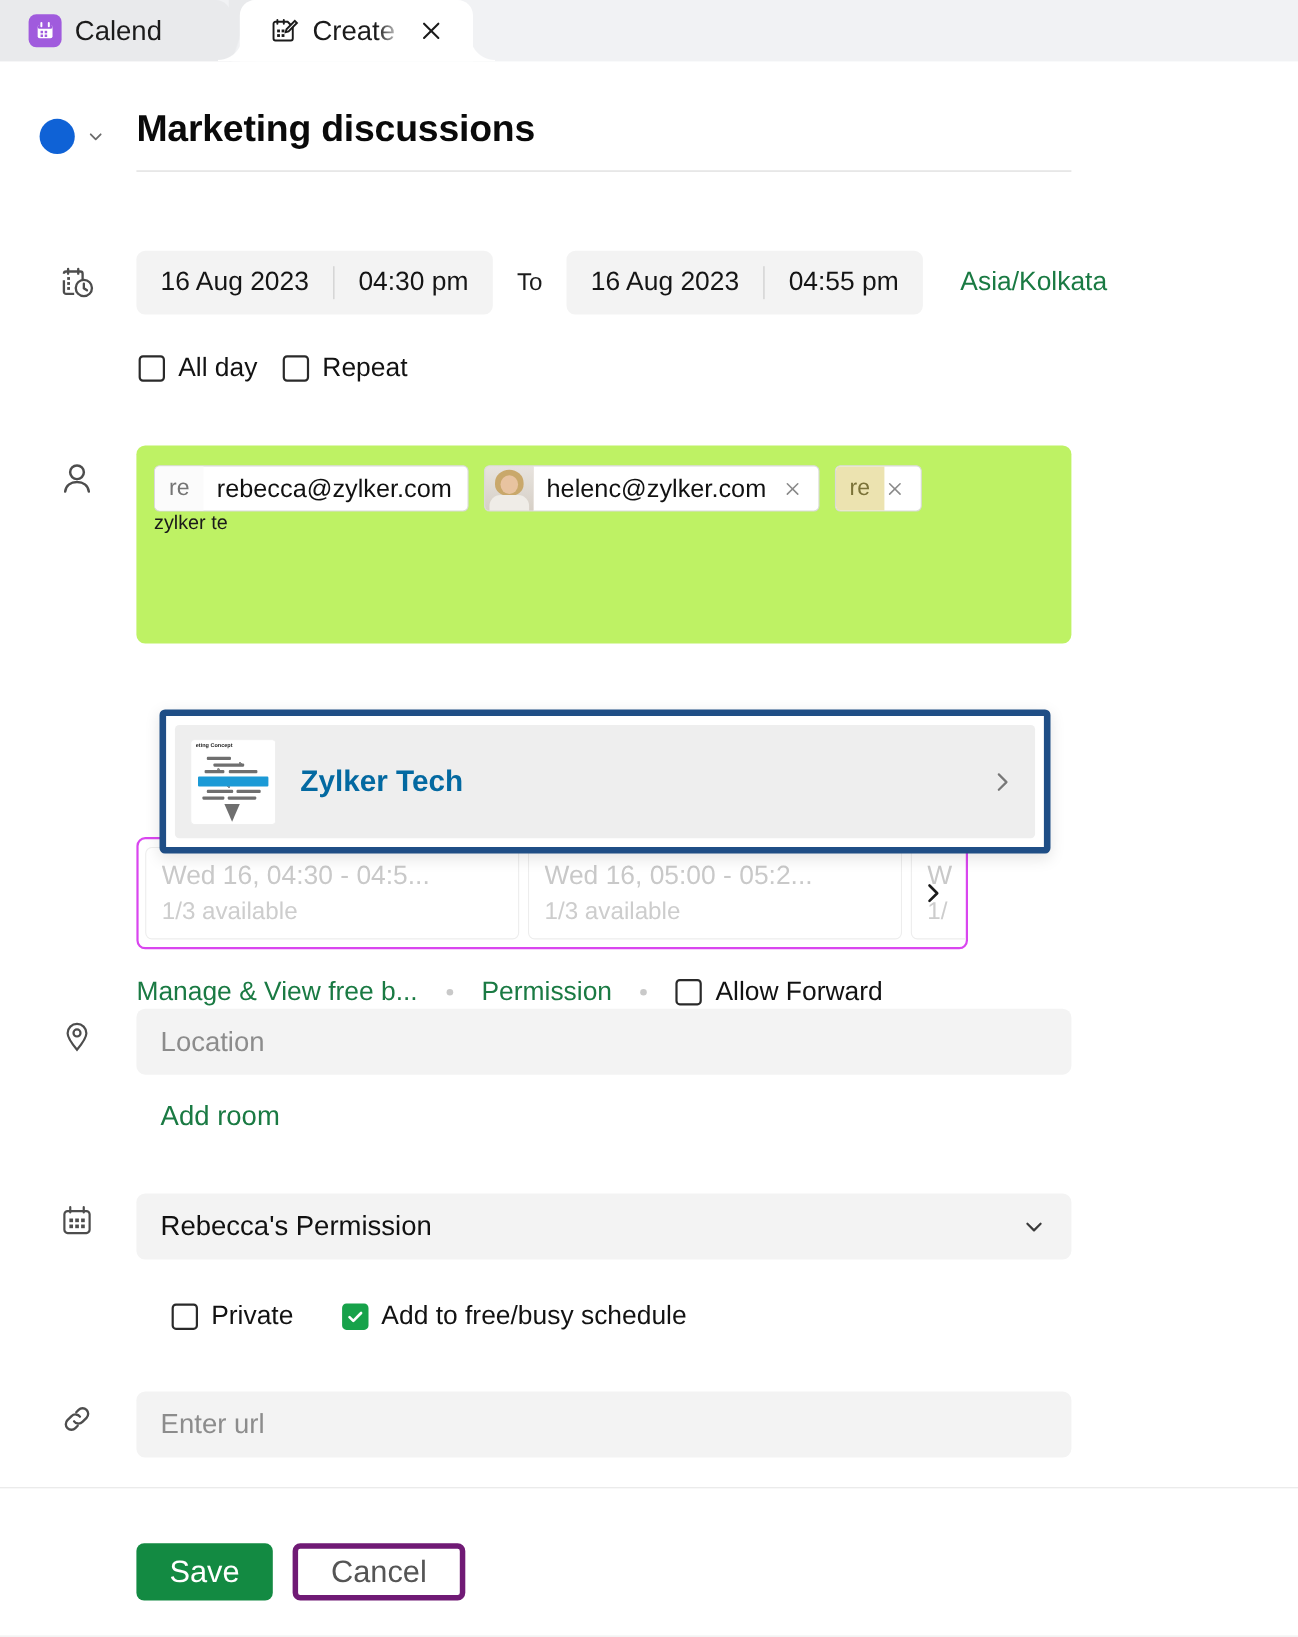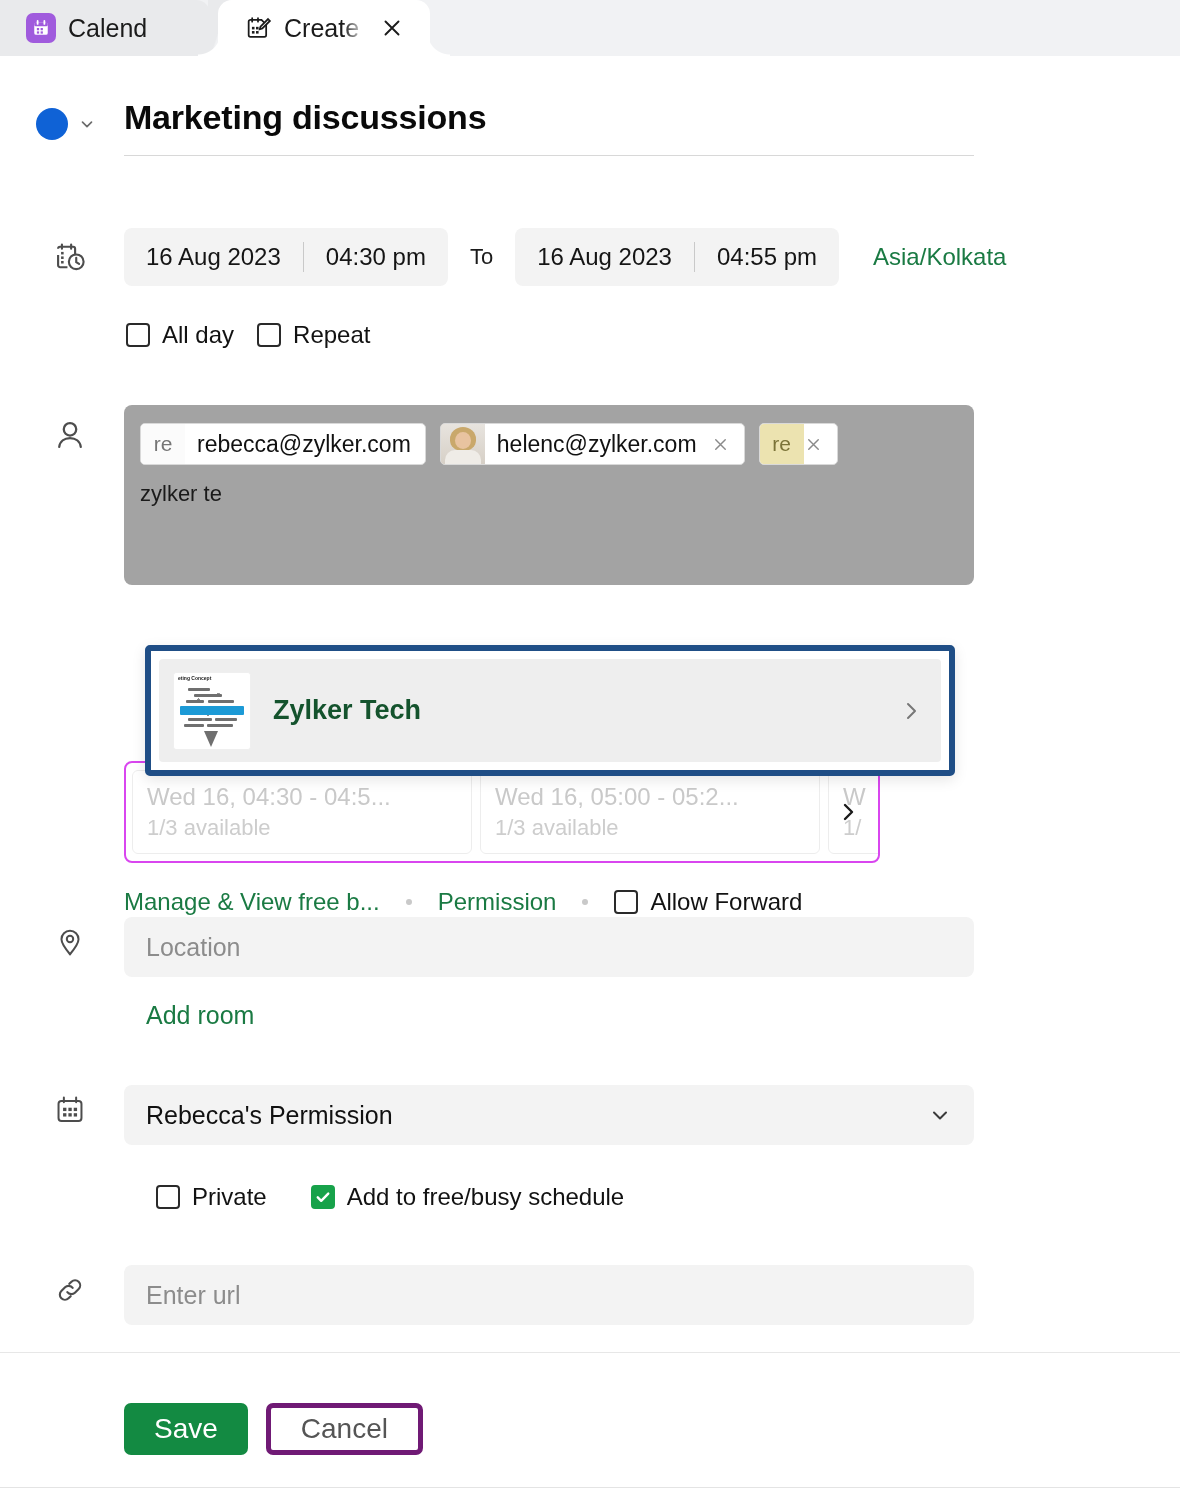--- a/index.html
+++ b/index.html
@@ -93,38 +93,38 @@
     background: #fff; flex: 0 0 auto;
   }
   .box.checked {
     background: #17a24a; border-color: #17a24a;
     display: flex; align-items: center; justify-content: center;
   }
 
   
   .att-panel {
     position: absolute; left: 124px; top: 349px; width: 850px; min-height: 180px;
-    background: #a3a3a3; border-radius: 8px; padding: 18px 16px 14px 16px;
+    background: #bef264; border-radius: 8px; padding: 18px 16px 14px 16px;
   }
   .chips { display: flex; flex-wrap: wrap; gap: 14px; }
   .chip {
     display: flex; align-items: center; background: #fff; border: 1px solid #d9d9d9;
     border-radius: 5px; height: 42px; overflow: hidden; font-size: 23px; color: #111;
   }
   .chip-av {
     width: 44px; height: 42px; flex: 0 0 auto; display: flex;
     align-items: center; justify-content: center;
     font-size: 21px; color: #757575;
   }
   .chip-av.grey { background: #fbfbfb; }
   .chip-av.tan  { background: #ece3b0; color: #7b7338; }
   .chip-av.photo { background: #d9cfc6; position: relative; padding:0; overflow:hidden; }
   .chip-label { padding: 0 14px 0 12px; white-space: nowrap; }
   .chip-x { padding: 0 14px 0 0; color: #8a8a8a; display: flex; align-items: center; }
-  .typed { margin-top: 16px; font-size: 22px; color: #1a1a1a; }
+  .typed { font-size: 18px; color: #1a1a1a; }
 
   
   .slots {
     position: absolute; left: 124px; top: 705px; width: 756px; height: 102px;
     background: #fff; border: 2px solid #d946ef; border-radius: 8px;
     display: flex; align-items: center; padding: 0 6px; gap: 8px; overflow: hidden;
   }
   .slot {
     width: 340px; flex: 0 0 auto; height: 84px; border: 1px solid #ededed; border-radius: 6px;
     padding: 10px 14px; display: flex; flex-direction: column; justify-content: center; gap: 4px;
@@ -144,21 +144,21 @@
     box-shadow: 0 4px 14px rgba(0,0,0,.10);
   }
   .suggest-item {
     height: 100%; background: #eeeeee; border-radius: 4px;
     display: flex; align-items: center; padding: 0 18px 0 14px; gap: 22px;
   }
   .sg-thumb {
     width: 78px; height: 78px; flex: 0 0 auto; border-radius: 4px; background: #fff;
     overflow: hidden; position: relative; border: 1px solid #efefef;
   }
-  .sg-name { font-size: 27px; font-weight: bold; color: #14532d; flex: 1 1 auto; }
+  .sg-name { font-size: 27px; font-weight: bold; color: #0369a1; flex: 1 1 auto; }
   .sg-chev { color: #777; display: flex; align-items: center; }
 
   
   .links {
     position: absolute; left: 124px; top: 832px; display: flex; align-items: center; gap: 0;
     font-size: 24px;
   }
   .link { color: #1a7a43; white-space: nowrap; }
   .dotsep { width: 6px; height: 6px; border-radius: 50%; background: #c9c9c9; margin: 0 26px; }
 

